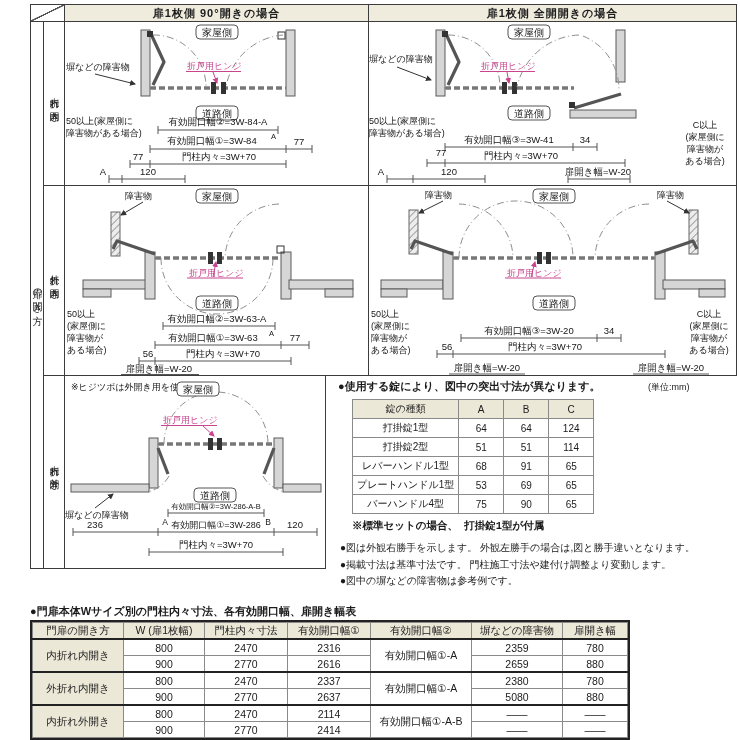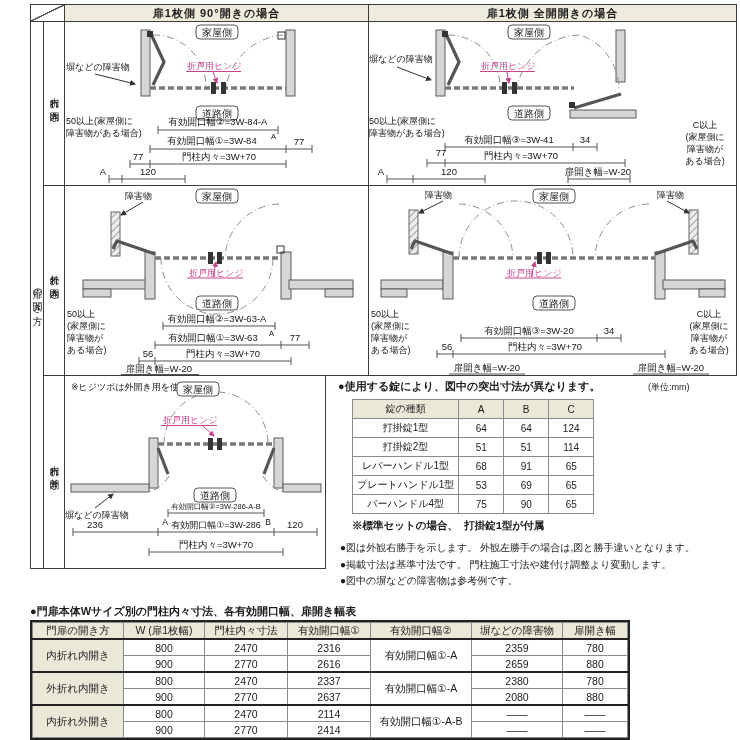--- a/index.html
+++ b/index.html
@@ -490,21 +490,21 @@
       <td>2470</td>
       <td>2337</td>
       <td rowspan="2">有効開口幅①-A</td>
       <td>2380</td>
       <td>780</td>
     </tr>
     <tr>
       <td>900</td>
       <td>2770</td>
       <td>2637</td>
-      <td>2080</td>
+      <td>5080</td>
       <td>880</td>
     </tr>
     <tr class="thick-t">
       <td class="beige" rowspan="2">内折れ外開き</td>
       <td>800</td>
       <td>2470</td>
       <td>2114</td>
       <td rowspan="2">有効開口幅①-A-B</td>
       <td>――</td>
       <td>――</td>

